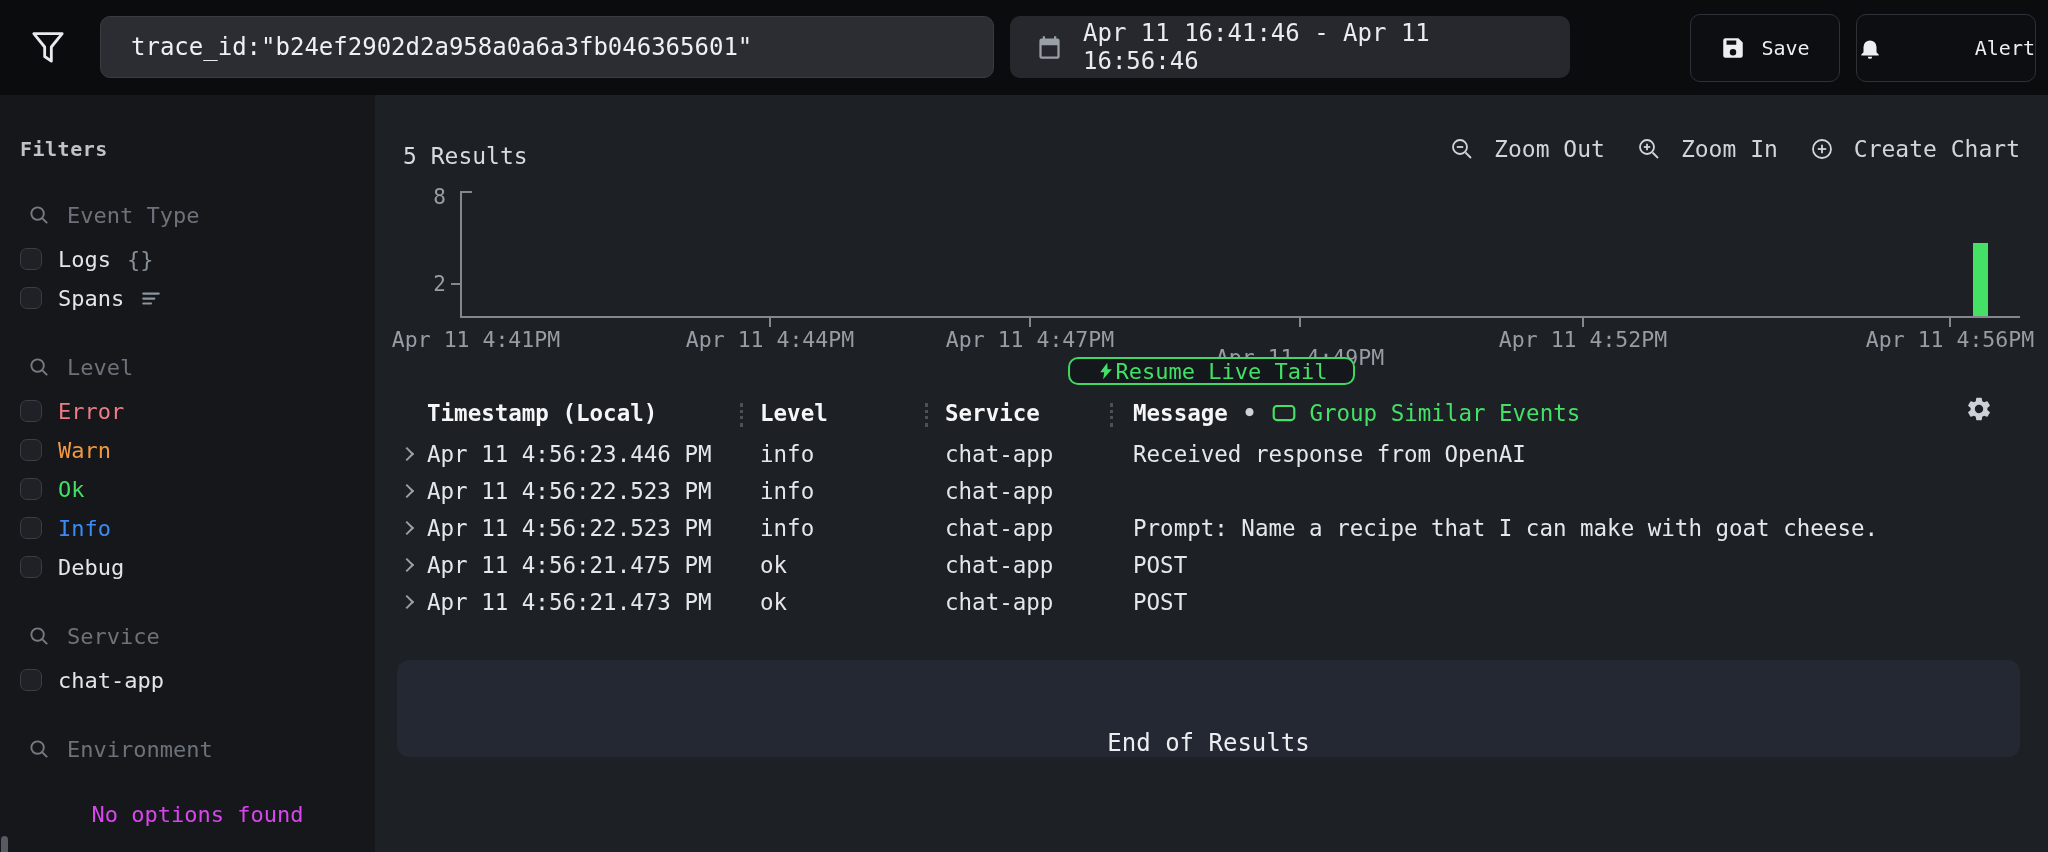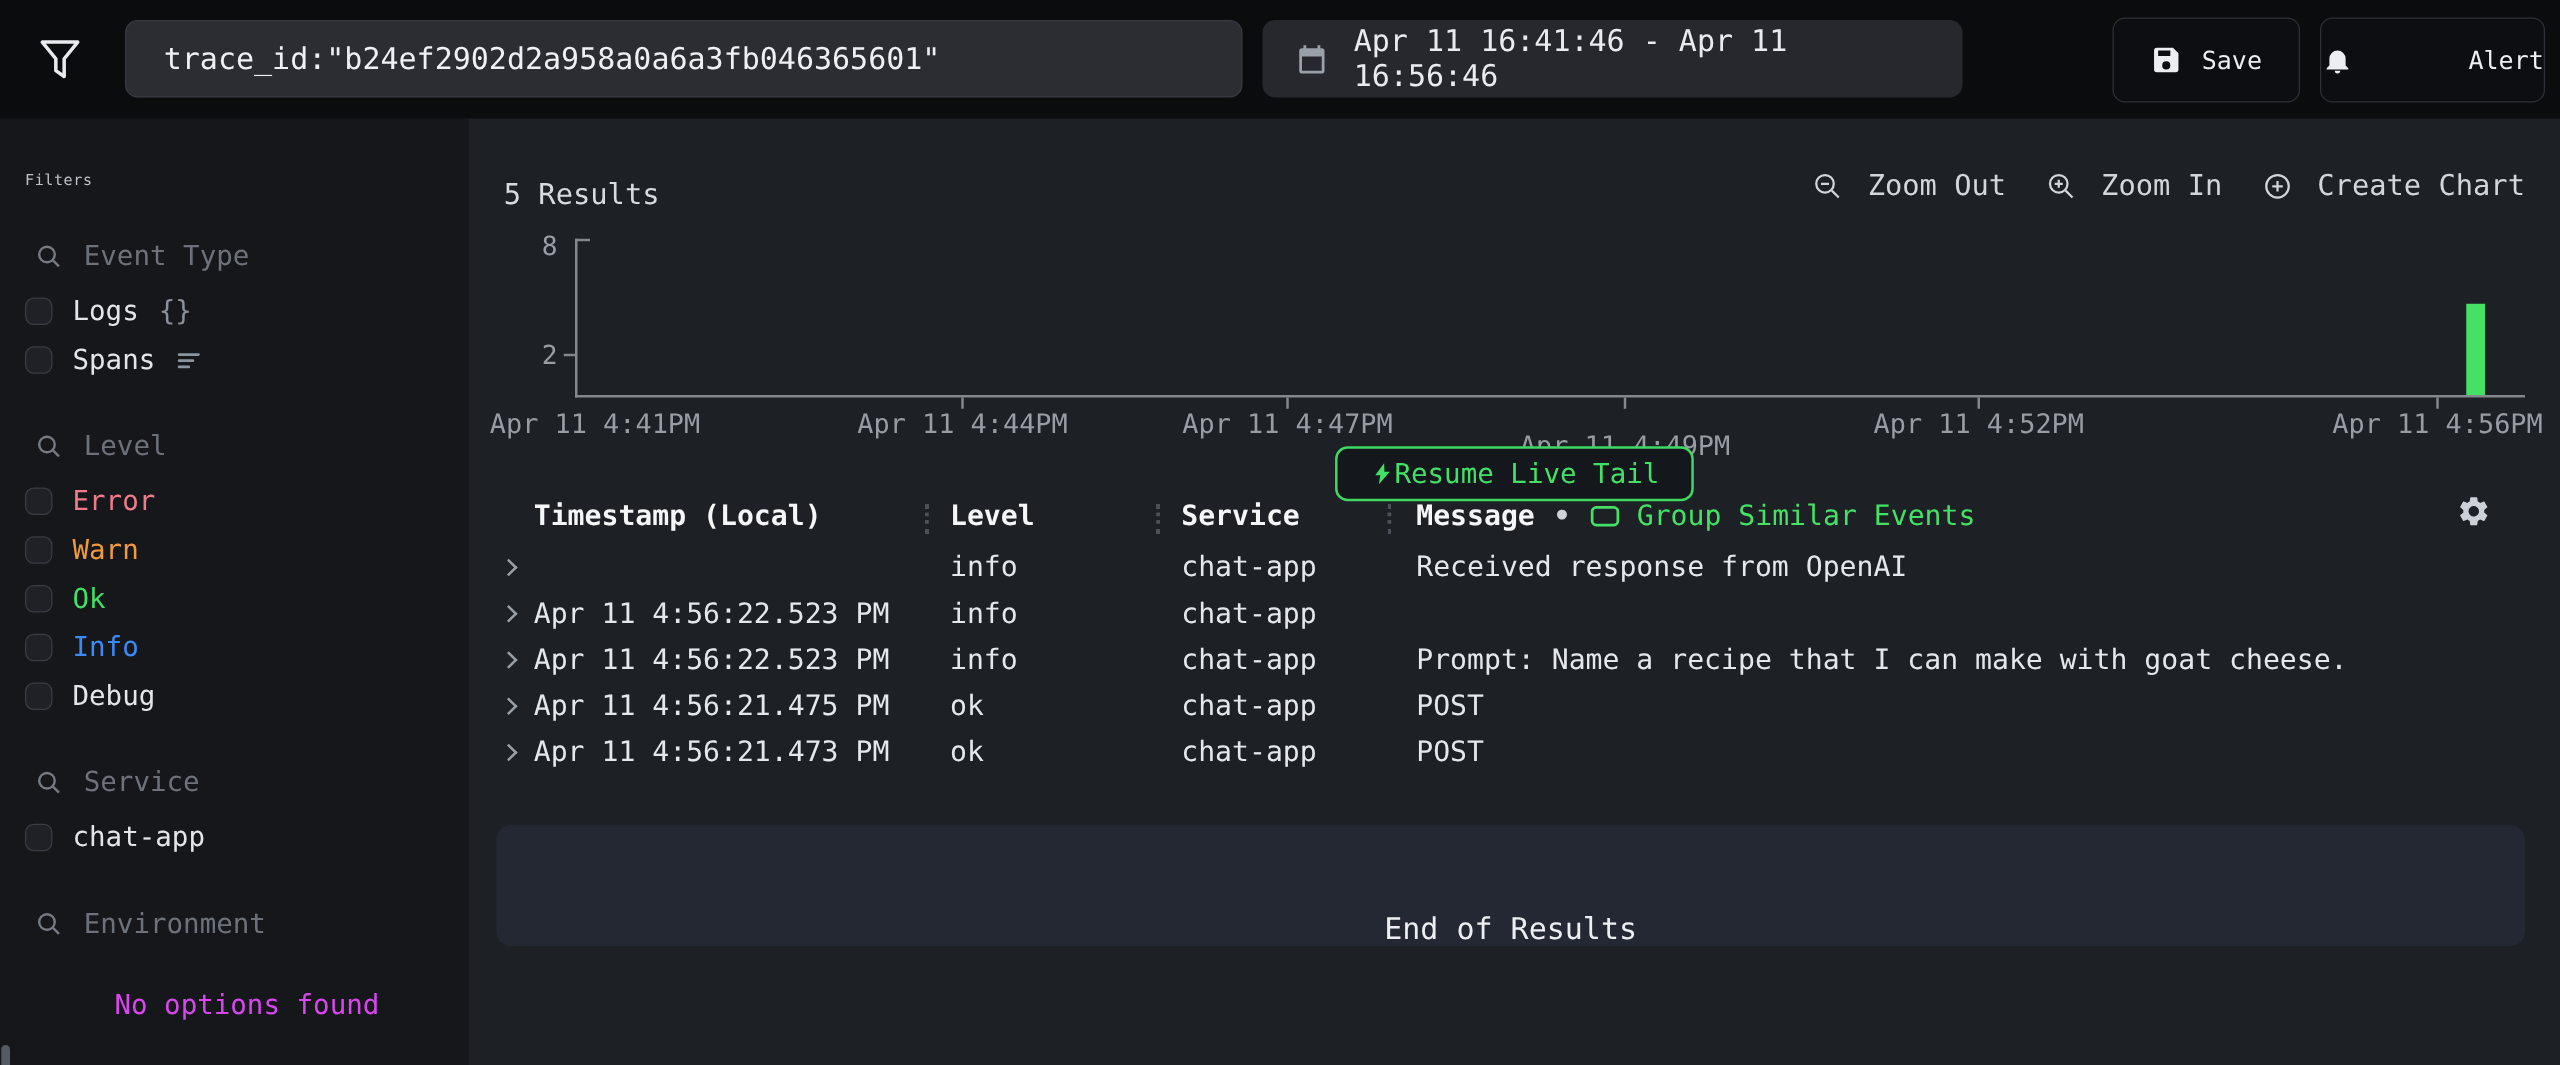--- a/index.html
+++ b/index.html
@@ -30,21 +30,21 @@
     justify-content:center; gap:15px; font-family:inherit; font-size:20px; color:#eceef1; cursor:pointer;
   }
   .tb-btn.save { left:1690px; width:150px; }
   .tb-btn.alert { left:1856px; width:180px;justify-content:space-between; }
 
   
   .sidebar {
     position:absolute; left:0; top:95px; width:375px; height:757px;
     background:#15171b; padding:42px 0 0 20px; font-size:22px;
   }
-  .filters-title { font-size:12px; font-weight:normal; color:#bfc3c9; letter-spacing:0.5px; }
+  .filters-title { font-size:20px; font-weight:bold; color:#bfc3c9; letter-spacing:0.5px; }
   .facet-search {
     display:flex; align-items:center; gap:16px; margin:42px 0 0 8px; color:#767b83;
   }
   .facet-search input {
     background:transparent; border:none; outline:none; font-family:inherit;
     font-size:22px; color:#e2e5e9; width:250px;
   }
   .facet-search input::placeholder { color:#6d727a; opacity:1; }
   .facet-item { display:flex; align-items:center; gap:16px; height:30px; margin-top:9px; }
   .facet-item.first { margin-top:16px; }
@@ -75,21 +75,21 @@
   .y-tick2 { position:absolute; left:-9px; top:98px; width:9px; height:2px; background:#83878e; }
   .x-axis { position:absolute; left:0; top:131px; width:1560px; height:2px; background:#83878e; }
   .x-tick { position:absolute; top:133px; width:2px; height:9px; background:#83878e; }
   .y-lbl { position:absolute; left:-52px; width:38px; text-align:right; font-size:21px; color:#989da4; }
   .x-lbl { position:absolute; top:142px; transform:translateX(-50%); font-size:21.5px; color:#989da4; white-space:nowrap; }
   .chart-bar { position:absolute; left:1513px; width:15px; bottom:39px; background:#45e066; }
 
   
   .live-tail {
     position:absolute; top:262px; left:50%; transform:translateX(-50%);
-    height:44px; display:flex; align-items:center; padding:0 26px;
+    height:28px; display:flex; align-items:center; padding:0 26px;
     background:#14171b; border:2px solid #3fd862; border-radius:10px;
     color:#43e067; font-family:inherit; font-size:22px; cursor:pointer;
   }
 
   
   .tbl-header { position:absolute; left:0; top:303px; width:100%; height:32px; }
   .tbl-header .h { position:absolute; top:2px; font-size:22.5px; font-weight:bold; color:#f4f6f8; white-space:nowrap; }
   .h.ts { left:52px; } .h.lv { left:385px; } .h.sv { left:570px; }
   .h.msg-wrap { left:758px; display:flex; align-items:center; gap:15px; }
   .col-sep { position:absolute; top:5px; height:24px; width:0; border-left:3px dotted #4c5159; }
@@ -329,20 +329,21 @@
     </div>
     <span class="gear">
       <svg width="28" height="28" viewBox="0 0 24 24" fill="#ccd1d7">
         <path d="M19.14 12.94c.04-.3.06-.61.06-.94 0-.32-.02-.64-.07-.94l2.03-1.58a.49.49 0 0 0 .12-.61l-1.92-3.32a.49.49 0 0 0-.59-.22l-2.39.96c-.5-.38-1.03-.7-1.62-.94l-.36-2.54a.48.48 0 0 0-.48-.41h-3.84c-.24 0-.43.17-.47.41l-.36 2.54c-.59.24-1.13.57-1.62.94l-2.39-.96a.49.49 0 0 0-.59.22L2.74 8.87c-.12.21-.08.47.12.61l2.03 1.58c-.05.3-.09.63-.09.94s.02.64.07.94l-2.03 1.58a.49.49 0 0 0-.12.61l1.92 3.32c.12.22.37.29.59.22l2.39-.96c.5.38 1.03.7 1.62.94l.36 2.54c.05.24.24.41.48.41h3.84c.24 0 .44-.17.47-.41l.36-2.54c.59-.24 1.13-.56 1.62-.94l2.39.96c.22.08.47 0 .59-.22l1.92-3.32c.12-.22.07-.47-.12-.61l-2.01-1.58zM12 15.6A3.61 3.61 0 0 1 8.4 12c0-1.98 1.62-3.6 3.6-3.6s3.6 1.62 3.6 3.6-1.62 3.6-3.6 3.6z"></path>
       </svg>
     </span>
 
     <div class="tbl-rows">
       <div class="row">
         <i class="chev"></i>
+        <span class="c-ts">Apr 11 4:56:23.446 PM</span>
         <span class="c-lv">info</span>
         <span class="c-sv">chat-app</span>
         <span class="c-msg">Received response from OpenAI</span>
       </div>
       <div class="row">
         <i class="chev"></i>
         <span class="c-ts">Apr 11 4:56:22.523 PM</span>
         <span class="c-lv">info</span>
         <span class="c-sv">chat-app</span>
       </div>

